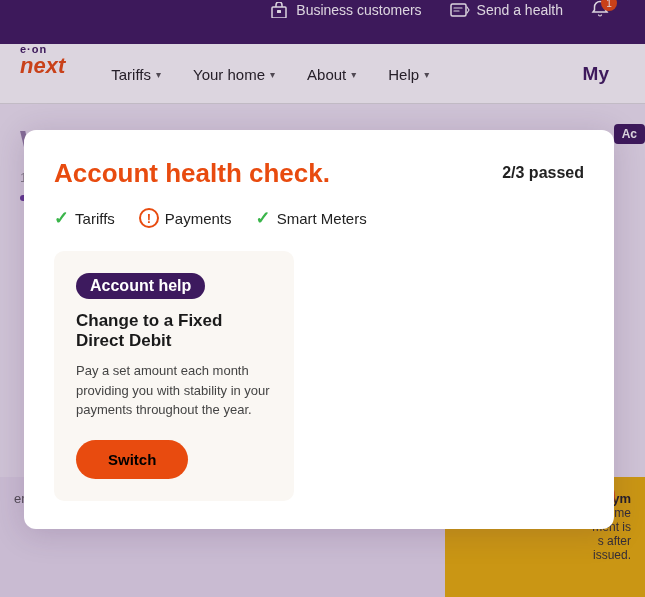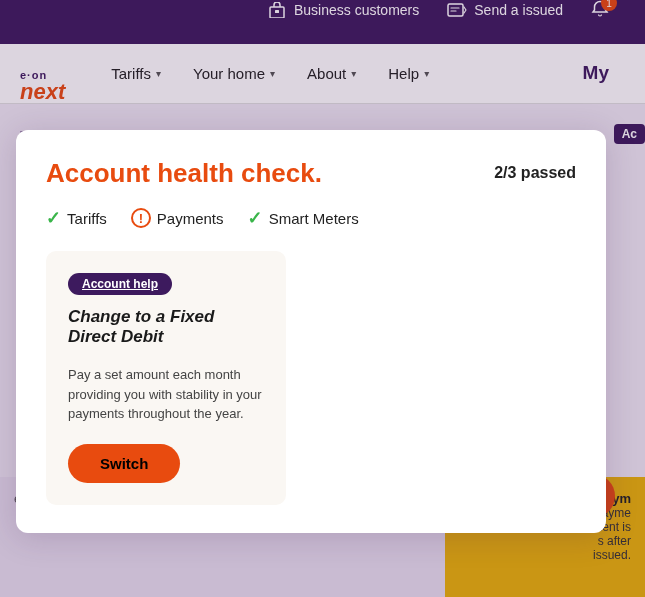--- a/index.html
+++ b/index.html
@@ -37,21 +37,21 @@
       display: inline-flex;
       align-items: center;
       justify-content: center;
     }
 
     
     .nav-bar {
       background: #fff;
       height: 60px;
       display: flex;
-      align-items: flex-end;
+      align-items: flex-start;
       padding: 0 20px;
       gap: 0;
       border-bottom: 1px solid #e0e0e0;
       position: relative;
     }
     .logo {
       margin-right: 30px;
       line-height: 1;
     }
     .logo-eon {
@@ -101,21 +101,21 @@
       position: absolute;
       top: 0; left: 0; right: 0; bottom: 0;
       background: rgba(60,20,80,0.18);
       z-index: 10;
     }
 
     
     .modal {
       position: absolute;
       top: 130px;
-      left: 16px;
+      left: 24px;
       width: 590px;
       background: #fff;
       border-radius: 12px;
       padding: 28px 30px 28px 30px;
       z-index: 20;
       box-shadow: 0 4px 32px rgba(60,20,80,0.18);
     }
     .modal-header {
       display: flex;
       align-items: flex-start;
@@ -168,34 +168,32 @@
     
     .card {
       background: #faf7f3;
       border-radius: 10px;
       padding: 22px 22px 22px 22px;
       width: 240px;
     }
     .card-tag {
       background: #3d1a5e;
       color: #fff;
-      font-size: 12px;
+      font-size: 16px;
       font-weight: bold;
       border-radius: 20px;
       padding: 4px 14px;
       display: inline-block;
       margin-bottom: 12px;
-      text-decoration: underline;
     }
     .card-title {
       font-size: 17px;
       font-weight: bold;
       color: #1a1a1a;
-      margin-bottom: 18px;
-      font-style: italic;
+      margin-bottom: 10px;
     }
     .card-desc {
       font-size: 13px;
       color: #444;
       line-height: 1.5;
       margin-bottom: 20px;
     }
     .card-btn {
       background: #e84b0f;
       color: #000000;
@@ -300,21 +298,21 @@
     <span>Business customers</span>
   </a>
   <a class="top-bar-item">
     <span class="top-bar-icon">
       <svg width="20" height="16" viewBox="0 0 20 16" fill="none">
         <rect x="1" y="2" width="15" height="12" rx="1.5" stroke="white" stroke-width="1.5" fill="none"></rect>
         <path d="M4 6h8M4 9h5" stroke="white" stroke-width="1.2" stroke-linecap="round"></path>
         <path d="M17 5l2 3-2 3" stroke="white" stroke-width="1.2" stroke-linecap="round" stroke-linejoin="round"></path>
       </svg>
     </span>
-    <span>Send a issued</span>
+    <span>Send a health</span>
   </a>
   <a class="top-bar-item">
     <span style="position:relative; display:inline-flex; align-items:center;">
       <svg width="18" height="18" viewBox="0 0 18 18" fill="none">
         <path d="M9 1.5a5.5 5.5 0 00-5.5 5.5v3l-1.5 2h14l-1.5-2V7A5.5 5.5 0 009 1.5z" stroke="white" stroke-width="1.5" fill="none"></path>
         <path d="M7.5 14.5a1.5 1.5 0 003 0" stroke="white" stroke-width="1.2" fill="none"></path>
       </svg>
       <span class="notif-badge">1</span>
     </span>
   </a>

